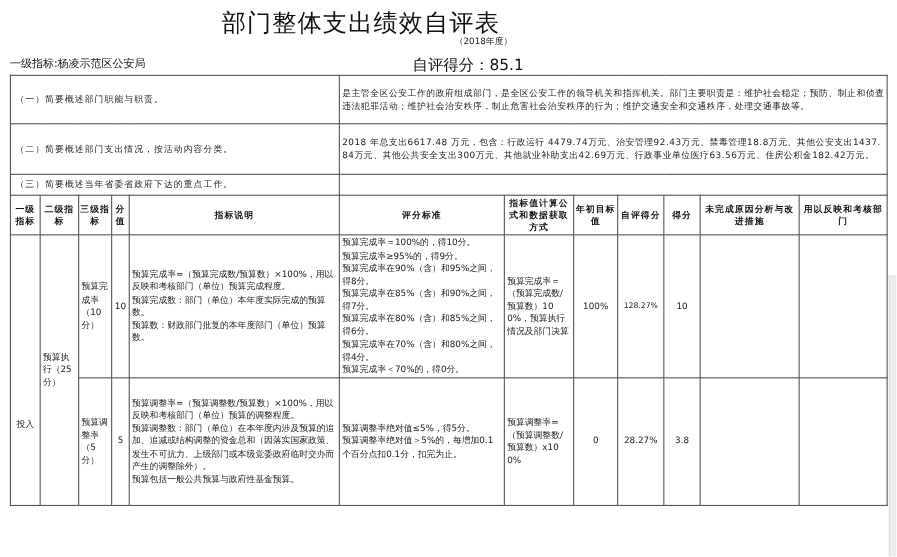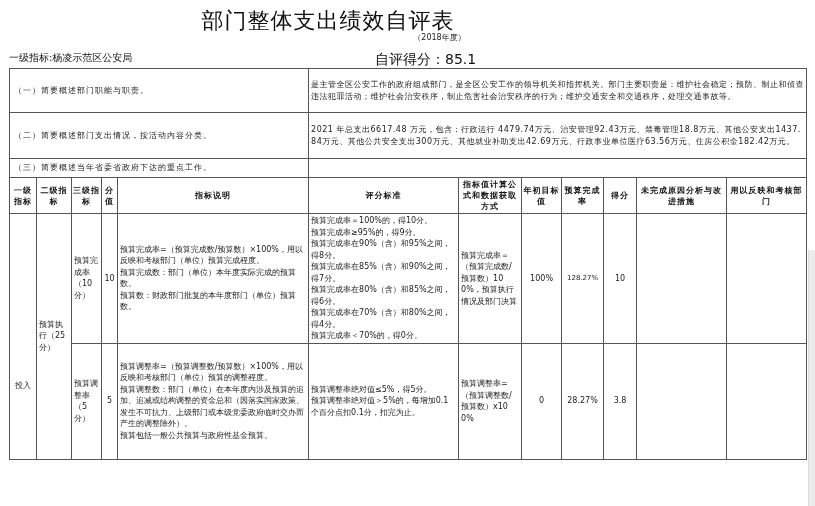--- a/index.html
+++ b/index.html
@@ -47,36 +47,36 @@
       <col style="width:90px">
       <col style="width:80px">
   </colgroup>
   <tbody>
       <tr style="height:44px">
     <td colspan="5" class="sec-label">（一）简要概述部门职能与职责。</td>
     <td colspan="7" class="sec-text">是主管全区公安工作的政府组成部门，是全区公安工作的领导机关和指挥机关。部门主要职责是：维护社会稳定；预防、制止和侦查违法犯罪活动；维护社会治安秩序，制止危害社会治安秩序的行为；维护交通安全和交通秩序，处理交通事故等。</td>
   </tr>
   <tr style="height:46px">
     <td colspan="5" class="sec-label">（二）简要概述部门支出情况，按活动内容分类。</td>
-    <td colspan="7" class="sec-text">2021 年总支出6617.48 万元，包含：行政运行 4479.74万元、治安管理92.43万元、禁毒管理18.8万元、其他公安支出1437.84万元、其他公共安全支出300万元、其他就业补助支出42.69万元、行政事业单位医疗63.56万元、住房公积金182.42万元。</td>
+    <td colspan="7" class="sec-text">2018 年总支出6617.48 万元，包含：行政运行 4479.74万元、治安管理92.43万元、禁毒管理18.8万元、其他公安支出1437.84万元、其他公共安全支出300万元、其他就业补助支出42.69万元、行政事业单位医疗63.56万元、住房公积金182.42万元。</td>
   </tr>
   <tr style="height:19px">
     <td colspan="5" class="sec-label">（三）简要概述当年省委省政府下达的重点工作。</td>
     <td colspan="7" class="sec-text"></td>
   </tr>
   <tr style="height:31px">
     <th>一级指标</th>
     <th>二级指标</th>
     <th>三级指标</th>
     <th>分值</th>
     <th>指标说明</th>
     <th>评分标准</th>
     <th>指标值计算公式和数据获取方式</th>
     <th>年初目标值</th>
-    <th>预算完成率</th>
+    <th>自评得分</th>
     <th>得分</th>
     <th>未完成原因分析与改进措施</th>
     <th>用以反映和考核部门</th>
   </tr>
   <tr style="height:129px">
     <td rowspan="2" class="c" style="padding-top:100px">投入</td>
     <td rowspan="2" class="left" style="padding-top:0">预算执行（25分）</td>
     <td class="left">预算完成率（10分）</td>
     <td class="c">10</td>
     <td class="left" style="white-space:pre-wrap">预算完成率=（预算完成数/预算数）×100%，用以反映和考核部门（单位）预算完成程度。

